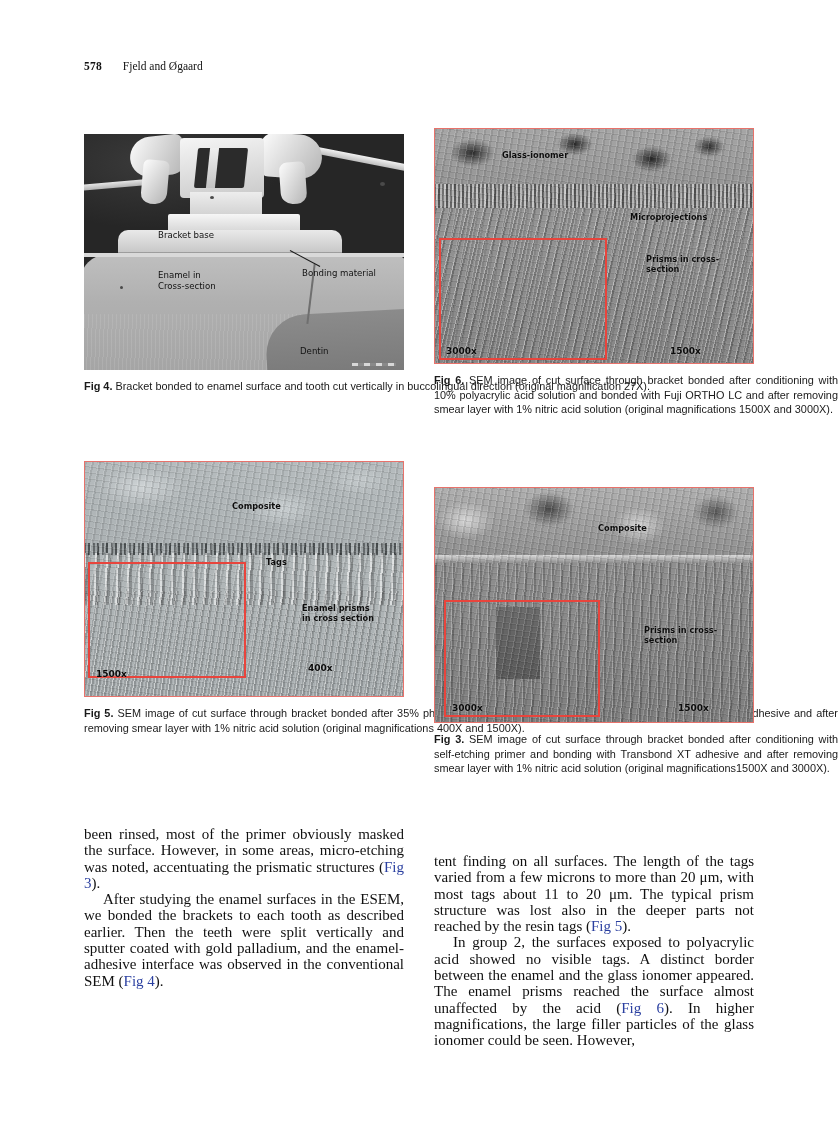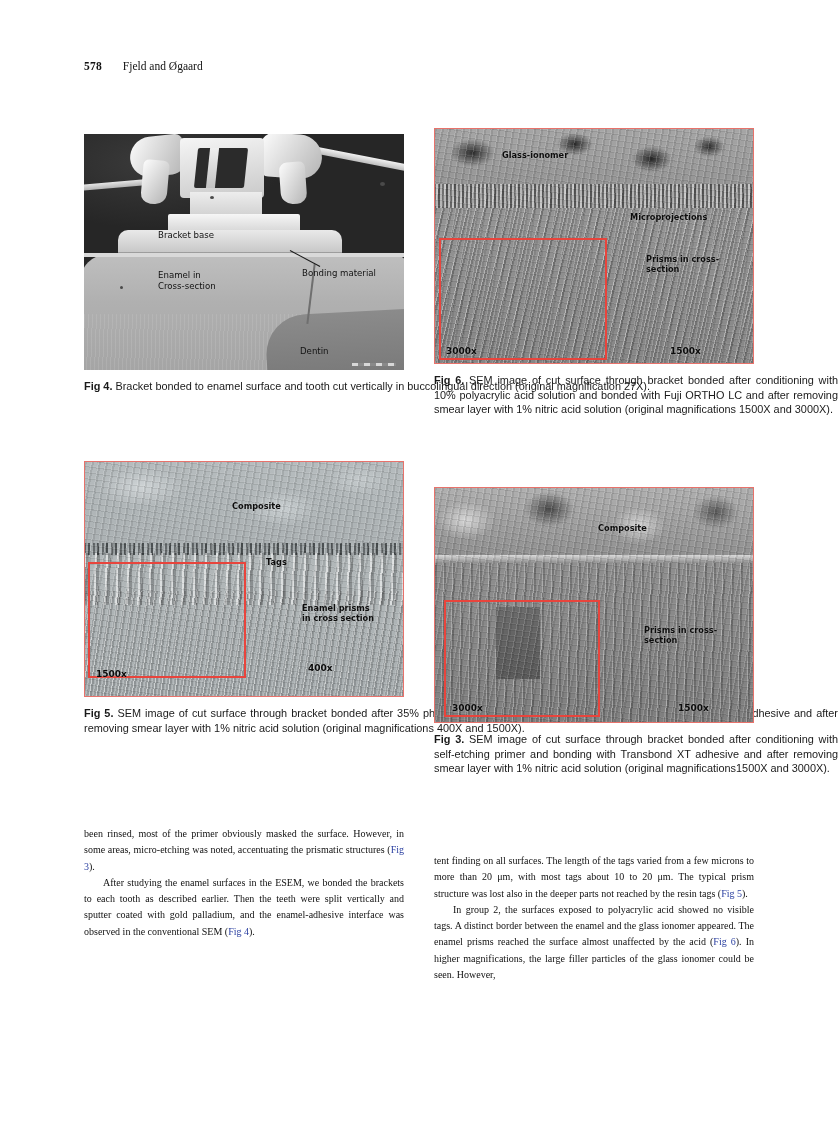--- a/index.html
+++ b/index.html
@@ -63,21 +63,21 @@
     line-height: 14.6px;
     text-align: justify;
     color: #1a1a1a;
     margin-top: 9px;
   }
   .caption .figlabel { font-weight: bold; }
 
   
   .bodytext {
     font-family: "Liberation Serif", serif;
-    font-size: 10px;
+    font-size: 15px;
     line-height: 16.3px;
     text-align: justify;
     color: #101010;
   }
   .bodytext p { margin: 0; }
   .bodytext p.indent { text-indent: 19px; }
   .xref { color: #2a3fa0; }
 
   
 
@@ -444,15 +444,15 @@
     <span class="figlabel">Fig 3.</span><span> SEM image of cut surface through bracket bonded after conditioning with self-etching primer and bonding with Transbond XT adhesive and after removing smear layer with 1% nitric acid solution (original magnifications1500X and 3000X).</span>
   </div>
 </div>
 
 <div class="col col-left bodytext" style="top:826px;">
   <p><span>been rinsed, most of the primer obviously masked the surface. However, in some areas, micro-etching was noted, accentuating the prismatic structures (</span><span class="xref">Fig 3</span><span>).</span></p>
   <p class="indent"><span>After studying the enamel surfaces in the ESEM, we bonded the brackets to each tooth as described earlier. Then the teeth were split vertically and sputter coated with gold palladium, and the enamel-adhesive interface was observed in the conventional SEM (</span><span class="xref">Fig 4</span><span>).</span></p>
 </div>
 
 <div class="col col-right bodytext" style="top:853px;">
-  <p><span>tent finding on all surfaces. The length of the tags varied from a few microns to more than 20 μm, with most tags about 10 to 20 μm. The typical prism structure was lost also in the deeper parts not reached by the resin tags (</span><span class="xref">Fig 5</span><span>).</span></p>
+  <p><span>tent finding on all surfaces. The length of the tags varied from a few microns to more than 20 μm, with most tags about 11 to 20 μm. The typical prism structure was lost also in the deeper parts not reached by the resin tags (</span><span class="xref">Fig 5</span><span>).</span></p>
   <p class="indent"><span>In group 2, the surfaces exposed to polyacrylic acid showed no visible tags. A distinct border between the enamel and the glass ionomer appeared. The enamel prisms reached the surface almost unaffected by the acid (</span><span class="xref">Fig 6</span><span>). In higher magnifications, the large filler particles of the glass ionomer could be seen. However,</span></p>
 </div>
 
 </body></html>

